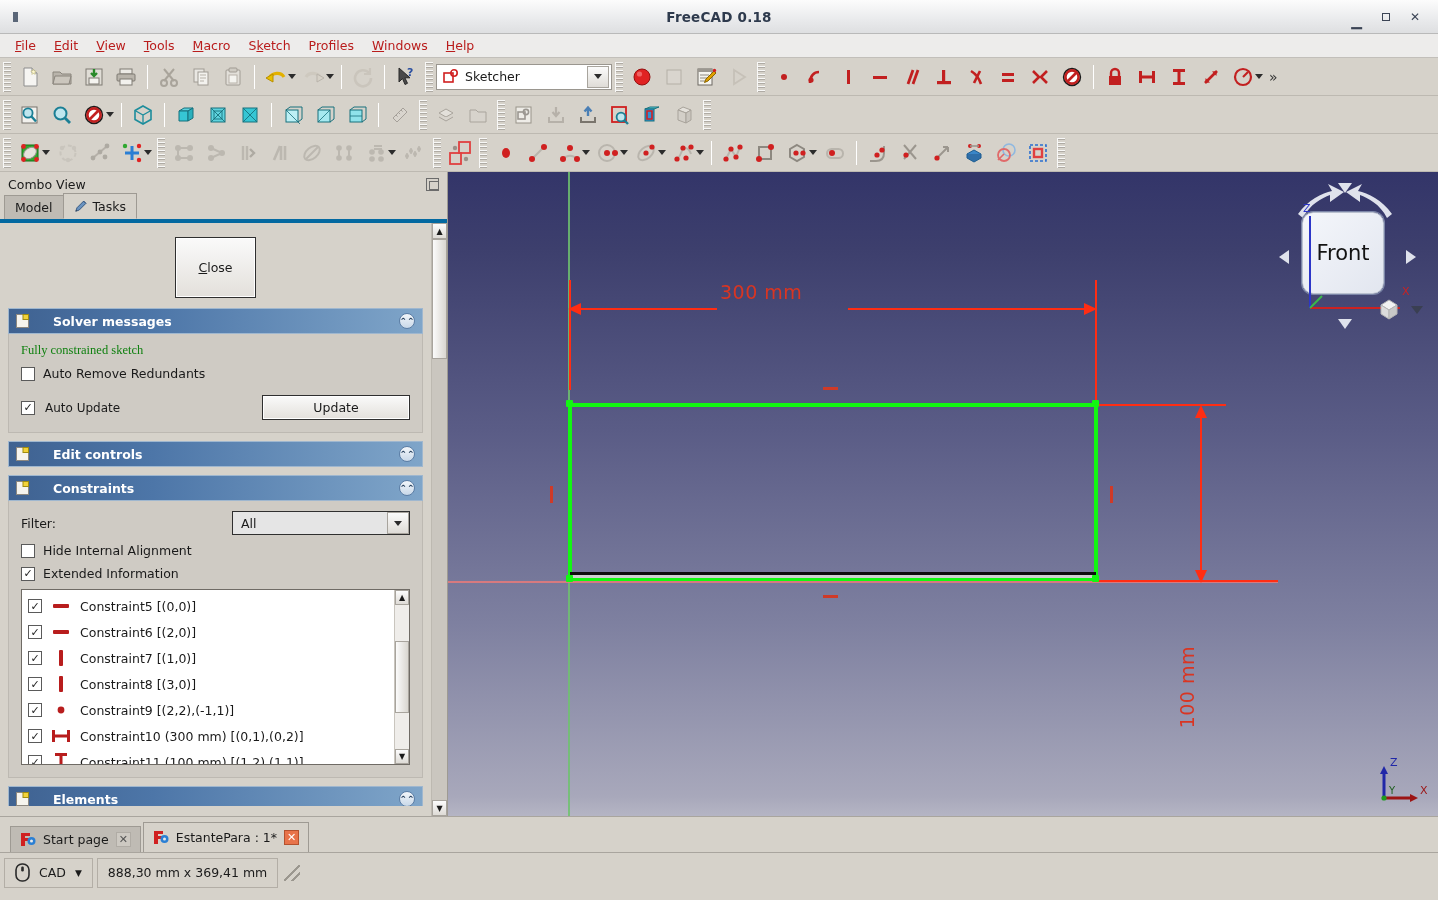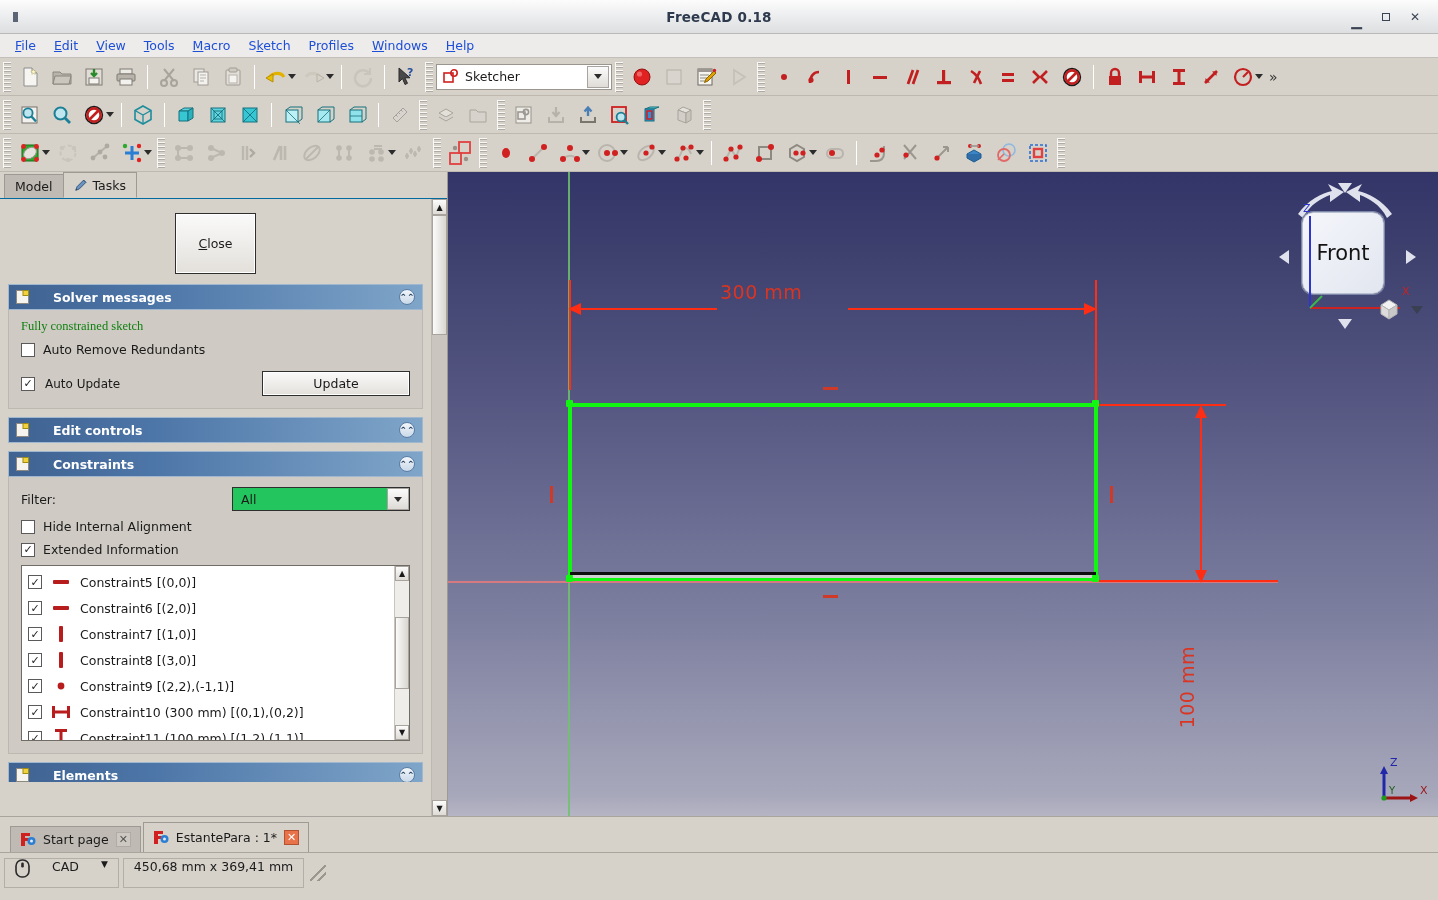--- a/index.html
+++ b/index.html
@@ -32,21 +32,21 @@
   .tb-btn.min { font-size:14px; position:relative; top:4px;}
   .tb-sq { width:8px;height:8px;border:1.5px solid #3b4455; }
 
   
   #menubar {
     height:24px; display:flex; align-items:center;
     background:#edeceb;
     border-bottom:1px solid #c2bfba;
     padding-left:6px;
   }
-  #menubar .mi { padding:3px 9px; font-size:12.5px; color:#1d4ed8; }
+  #menubar .mi { padding:3px 9px; font-size:12.5px; color:#b91c1c; }
   #menubar .mi u { text-decoration:underline; }
 
   
   .toolbar-row {
     display:flex; align-items:center;
     background:#d6d2ca;
     height:38px;
     border-bottom:1px solid #bdb9b1;
   }
   .tb-grip {
@@ -87,21 +87,21 @@
   
   #combo { width:448px; background:#d6d2ca; display:flex;flex-direction:column;
            border-right:1px solid #9e9a93; }
   .combo-title {
     height:24px; display:flex;align-items:center; padding:0 8px;
     font-size:12.5px;
   }
   .combo-title .float-ic { margin-left:auto; width:13px;height:13px;border:1px solid #6b6b6b; position:relative;}
   .combo-title .float-ic:after{content:"";position:absolute;left:2px;top:2px;width:8px;height:7px;border:1px solid #6b6b6b;}
   .tabrow { display:flex; align-items:flex-end; height:27px; padding-left:4px;
-            border-bottom:1px solid #0369a1; }
+            border-bottom:4px solid #0369a1; }
   .tab {
     display:flex;align-items:center;gap:5px;
     height:24px; padding:0 10px; font-size:12.5px;
     background:#bfbbb4; border:1px solid #9e9a93; border-bottom:none;
     margin-right:-1px;
   }
   .tab.active { background:#d6d2ca; height:26px; border-bottom:1px solid #d6d2ca; }
   .pencil-ic { width:14px;height:14px; display:block; }
 
   .combo-body { flex:1; display:flex; overflow:hidden; position:relative; background:#d6d2ca;}
@@ -152,21 +152,21 @@
   .row-split { display:flex; align-items:center; gap:10px; margin-top:14px;}
   .btn-update {
     margin-left:auto; width:148px; text-align:center;
     background:linear-gradient(#fafafa,#e3e0db); border:1px solid #2f2f2f;
     padding:4px 0; font-size:12.5px; box-shadow: inset 0 0 0 1px #fff;
   }
 
   .filter-row { display:flex;align-items:center; margin-bottom:4px;}
   .filter-row .lab { font-size:12.5px; }
   .combo-sel {
-    margin-left:auto; width:178px;height:24px;background:#22c55e;border:1px solid #2f2f2f;
+    margin-left:auto; width:178px;height:24px;background:#e5e5e5;border:1px solid #2f2f2f;
     display:flex;align-items:center;padding-left:8px; font-size:12.5px;
   }
   .combo-sel .arrw {
     margin-left:auto;width:22px;height:22px;background:linear-gradient(#fbfbfb,#dedbd6);
     border:1px solid #a8a49d;display:flex;align-items:center;justify-content:center;
   }
 
   .clist {
     margin-top:8px; background:#fff; border:1px solid #6f6b65;
     height:176px; display:flex;
@@ -240,22 +240,22 @@
   #statusbar {
     height:40px; display:flex;align-items:center; gap:0;
     background:#d6d2ca; border-top:1px solid #a9a59e; padding:0 4px;
   }
   .sb-msg {
     flex:1; height:30px; background:#d6d2ca; border:1px solid #9e9a93;
     display:flex;align-items:center;padding-left:8px; font-size:12.5px;
     margin-right:6px;
   }
   .sb-cell {
-    height:30px; border:1px solid #b3aea6; display:flex;
-    padding:0 10px; gap:22px; font-size:12.5px; margin-right:4px;
+    height:30px; border:1px solid #b3aea6; display:flex;align-items:center;
+    padding:0 10px; gap:9px; font-size:12.5px; margin-right:4px;
   }
   .grip-corner {
     width:16px;height:16px; margin-left:2px;
     background-image:
       linear-gradient(135deg,transparent 45%,#9b978f 45%,#9b978f 55%,transparent 55%),
       linear-gradient(135deg,transparent 70%,#9b978f 70%,#9b978f 80%,transparent 80%);
   }
 </style>
 </head>
 <body>
@@ -872,20 +872,24 @@
         <rect x="4" y="4" width="16" height="16" fill="none" stroke="#2a6fd0" stroke-width="1.6" stroke-dasharray="3 2"></rect>
         <rect x="8" y="8" width="8" height="8" fill="none" stroke="#e04040" stroke-width="2.4"></rect>
       </svg>
   </div>
   <div class="tb-grip"></div>
 </div>
 
 <div id="main">
 
   <div id="combo">
+    <div class="combo-title">
+      <span>Combo View</span>
+      <span class="float-ic"></span>
+    </div>
 
     <div class="tabrow">
       <div class="tab">
         <span>Model</span>
       </div>
       <div class="tab active">
         <svg class="pencil-ic" viewBox="0 0 16 16">
             <path d="M2 14l1.4-4L11 2.4 13.6 5 6 12.6z" fill="#6a93c0" stroke="#2d4f78"></path>
             <path d="M11 2.4L13.6 5" stroke="#2d4f78"></path>
             <path d="M2 14l1.4-.4-1-1z" fill="#333"></path>
@@ -1190,16 +1194,16 @@
 <div id="statusbar">
   <div class="sb-cell">
     <svg width="15" height="19" viewBox="0 0 15 19">
         <rect x="1" y="1" width="13" height="17" rx="6" fill="none" stroke="#2a2a2a" stroke-width="1.6"></rect>
         <rect x="6.2" y="3.5" width="2.6" height="5" rx="1.2" fill="#2a2a2a"></rect>
       </svg>
     <span>CAD</span>
     <span style="font-size:9px">▼</span>
   </div>
   <div class="sb-cell">
-    <span>450,68 mm x 369,41 mm</span>
+    <span>888,30 mm x 369,41 mm</span>
   </div>
   <div class="grip-corner"></div>
 </div>
 
 </body></html>

